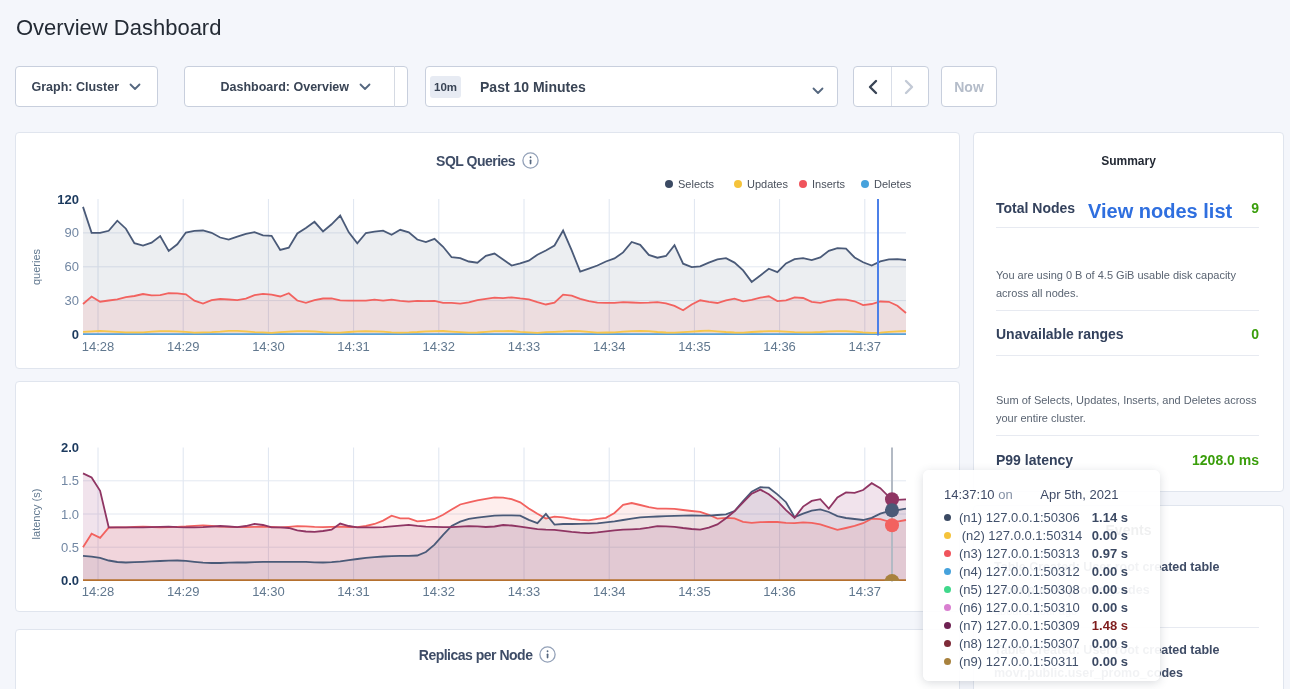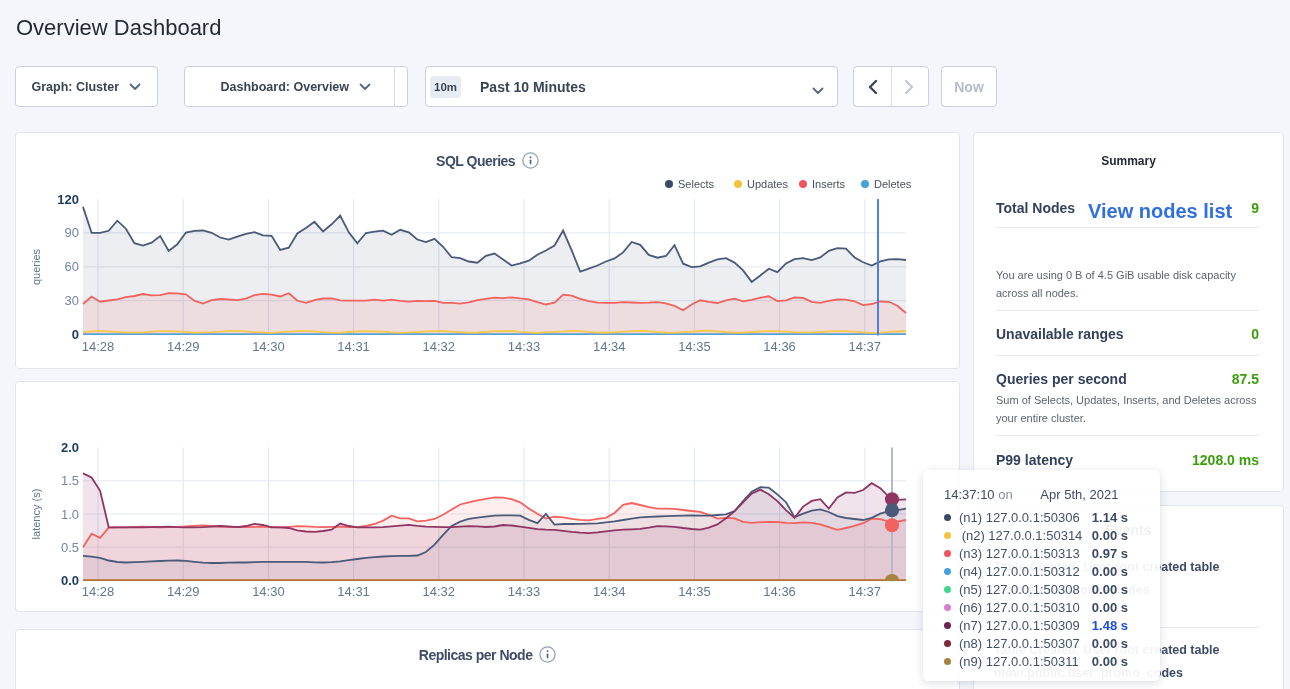--- a/index.html
+++ b/index.html
@@ -157,24 +157,20 @@
     <span class="green" style="margin-left:auto;">9</span>
   </div>
   <div class="divider" style="top:94px;"></div>
   <div class="sub" style="position:absolute;left:22px;width:250px;top:133px;">You are using 0 B of 4.5 GiB usable disk capacity across all nodes.</div>
   <div class="divider" style="top:177px;"></div>
   <div class="srow" style="top:193px;gap:11px;">
     <span class="lab">Unavailable ranges</span>
       <span class="green" style="margin-left:auto;">0</span>
   </div>
   <div class="divider" style="top:222px;"></div>
-  <div class="srow" style="top:238px;">
-    <span class="lab">Queries per second</span>
-      <span class="green" style="margin-left:auto;">87.5</span>
-  </div>
   <div class="sub" style="position:absolute;left:22px;width:266px;top:258px;">Sum of Selects, Updates, Inserts, and Deletes across your entire cluster.</div>
   <div class="divider" style="top:302px;"></div>
   <div class="srow" style="top:319px;">
     <span class="lab">P99 latency</span>
       <span class="green" style="margin-left:auto;">1208.0 ms</span>
   </div>
 </div>
 
 <div class="card" style="left:973px;top:505px;width:311px;height:200px;">
   <div style="text-align:center;font-size:14px;font-weight:bold;color:#242a35;margin-top:16px;">Events</div>
@@ -214,21 +210,21 @@
           <td style="padding:0;font-weight:bold;color:#3b4963;text-align:right;white-space:nowrap;width:43px;">0.00 s</td>
         </tr>
     <tr style="height:18px;">
           <td style="padding:0;width:15px;"><span style="display:inline-block;width:7px;height:7px;border-radius:50%;background:#d97fd0;vertical-align:1px;"></span></td>
           <td style="padding:0;white-space:nowrap;width:126px;">(n6) 127.0.0.1:50310</td>
           <td style="padding:0;font-weight:bold;color:#3b4963;text-align:right;white-space:nowrap;width:43px;">0.00 s</td>
         </tr>
     <tr style="height:18px;">
           <td style="padding:0;width:15px;"><span style="display:inline-block;width:7px;height:7px;border-radius:50%;background:#6e2152;vertical-align:1px;"></span></td>
           <td style="padding:0;white-space:nowrap;width:126px;">(n7) 127.0.0.1:50309</td>
-          <td style="padding:0;font-weight:bold;color:#1d4ed8;text-align:right;white-space:nowrap;width:43px;">1.48 s</td>
+          <td style="padding:0;font-weight:bold;color:#7f1d1d;text-align:right;white-space:nowrap;width:43px;">1.48 s</td>
         </tr>
     <tr style="height:18px;">
           <td style="padding:0;width:15px;"><span style="display:inline-block;width:7px;height:7px;border-radius:50%;background:#7e2a38;vertical-align:1px;"></span></td>
           <td style="padding:0;white-space:nowrap;width:126px;">(n8) 127.0.0.1:50307</td>
           <td style="padding:0;font-weight:bold;color:#3b4963;text-align:right;white-space:nowrap;width:43px;">0.00 s</td>
         </tr>
     <tr style="height:18px;">
           <td style="padding:0;width:15px;"><span style="display:inline-block;width:7px;height:7px;border-radius:50%;background:#a8823e;vertical-align:1px;"></span></td>
           <td style="padding:0;white-space:nowrap;width:126px;">(n9) 127.0.0.1:50311</td>
           <td style="padding:0;font-weight:bold;color:#3b4963;text-align:right;white-space:nowrap;width:43px;">0.00 s</td>

